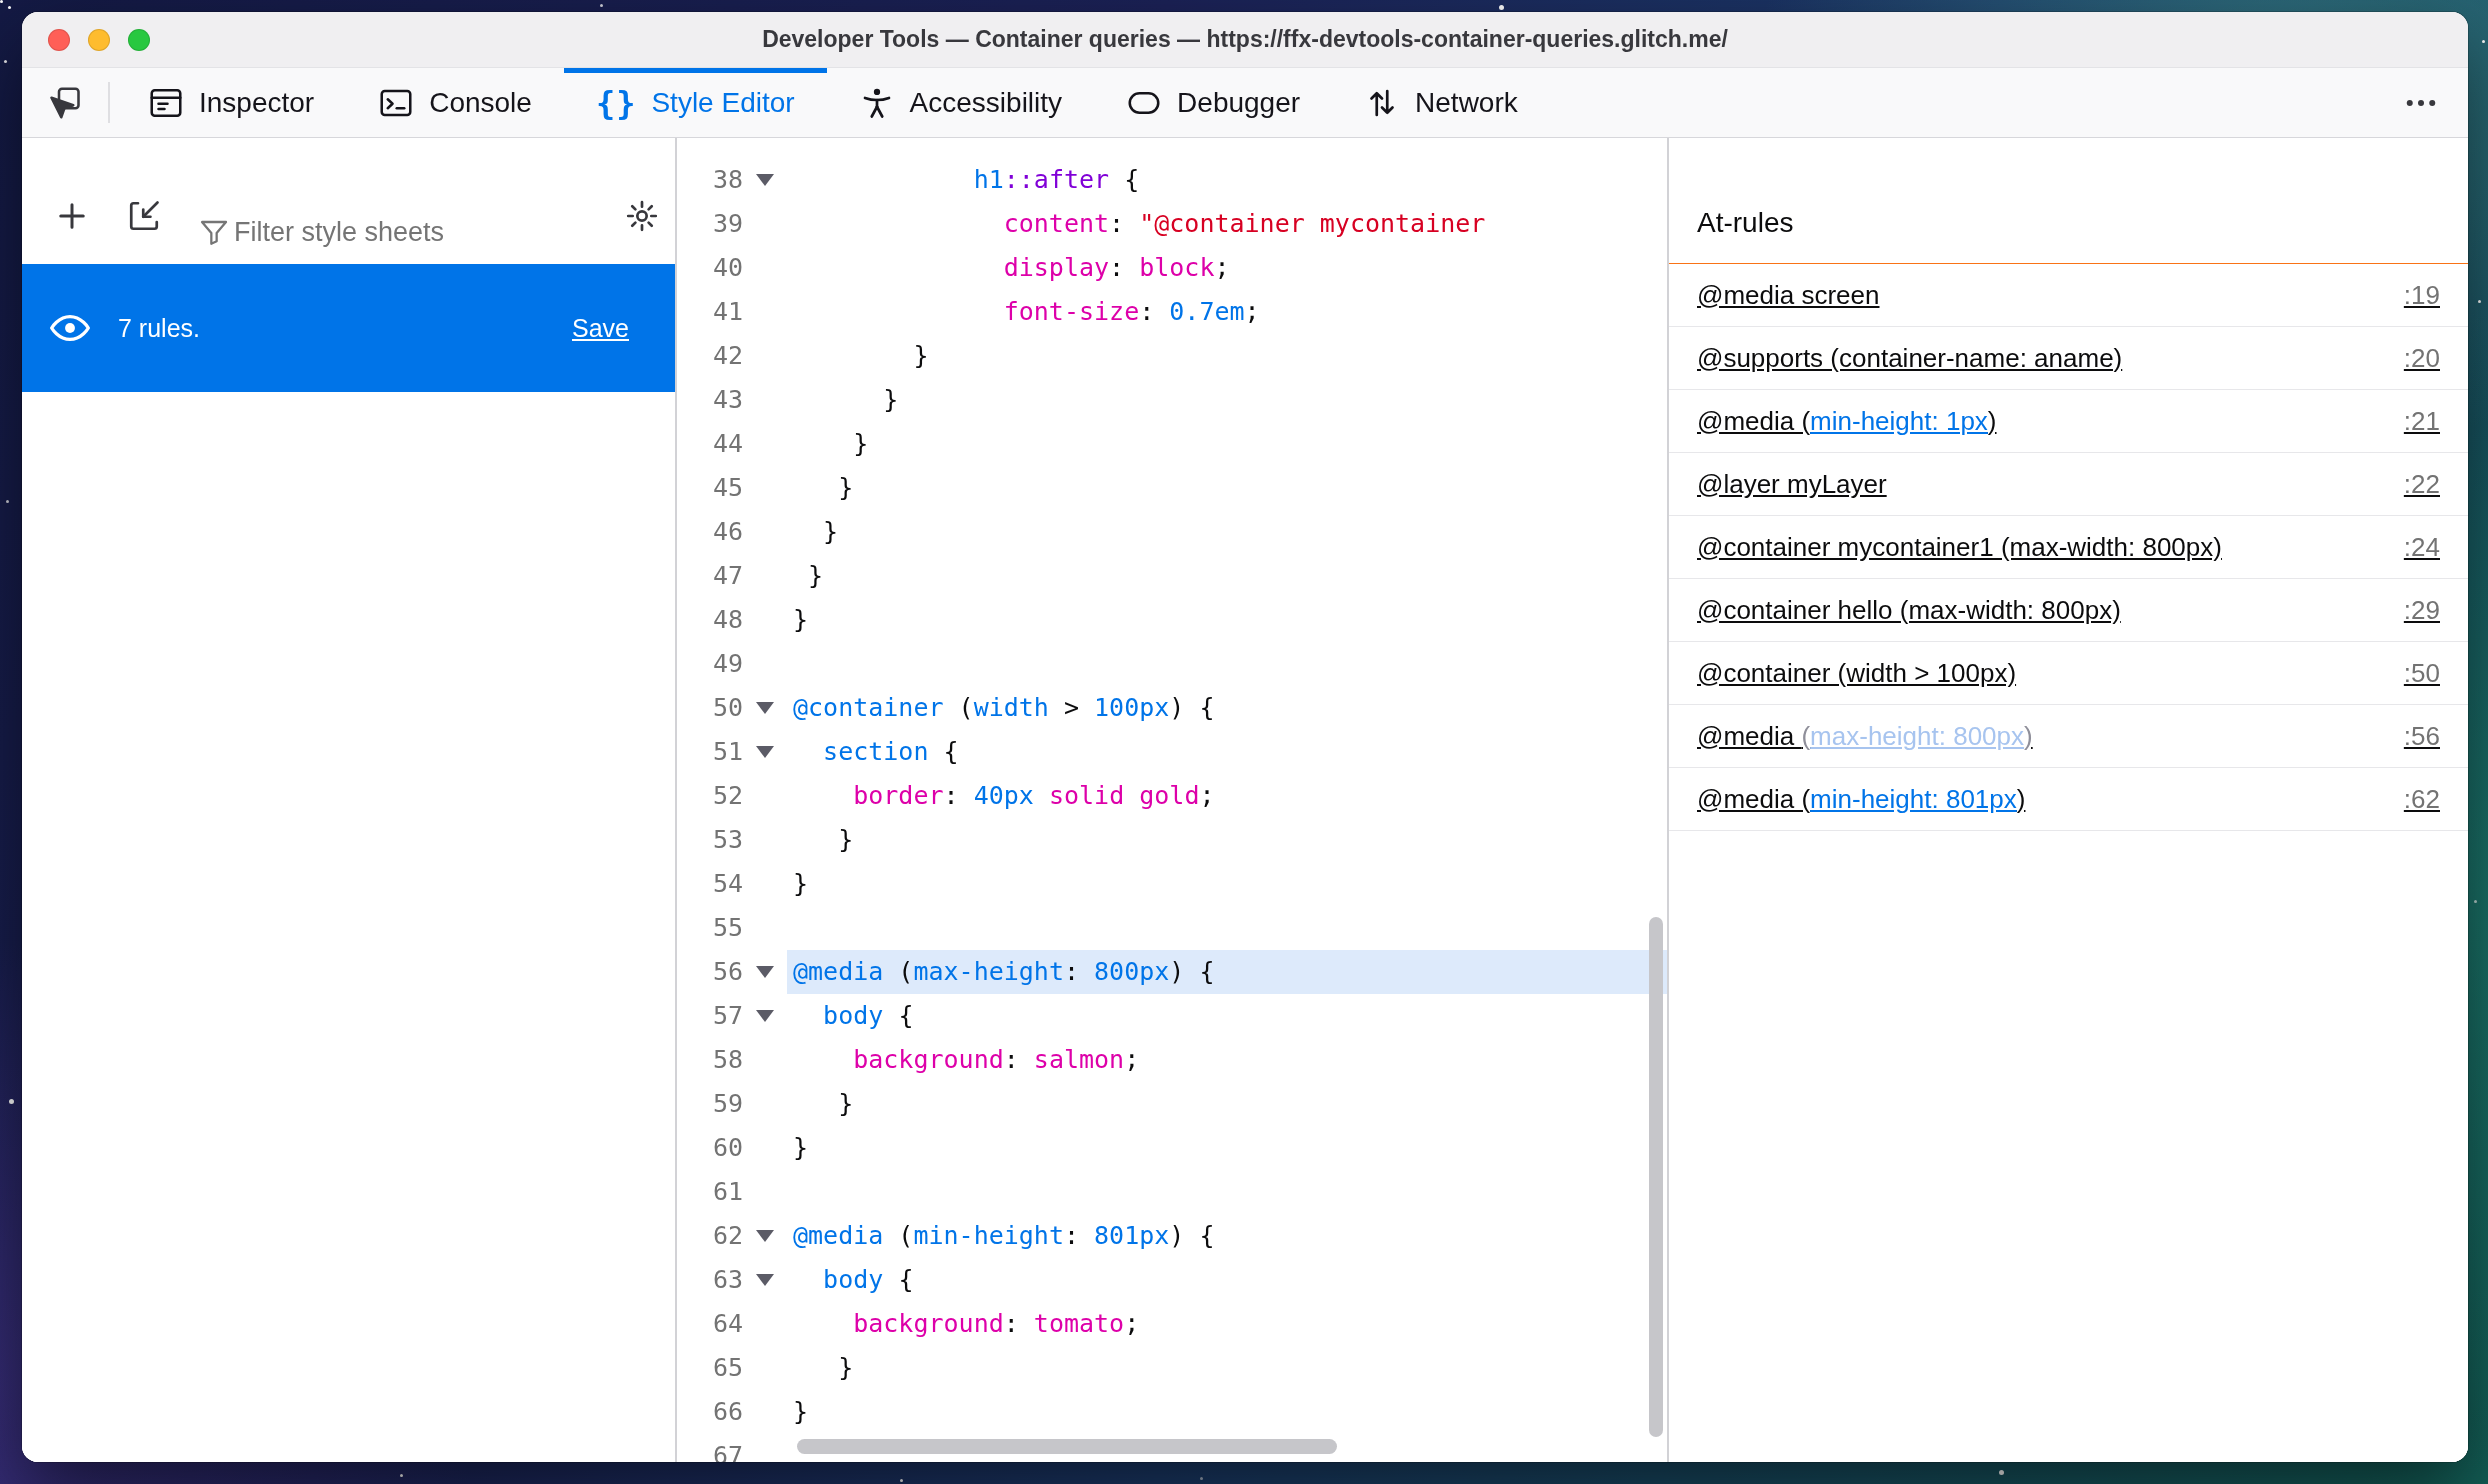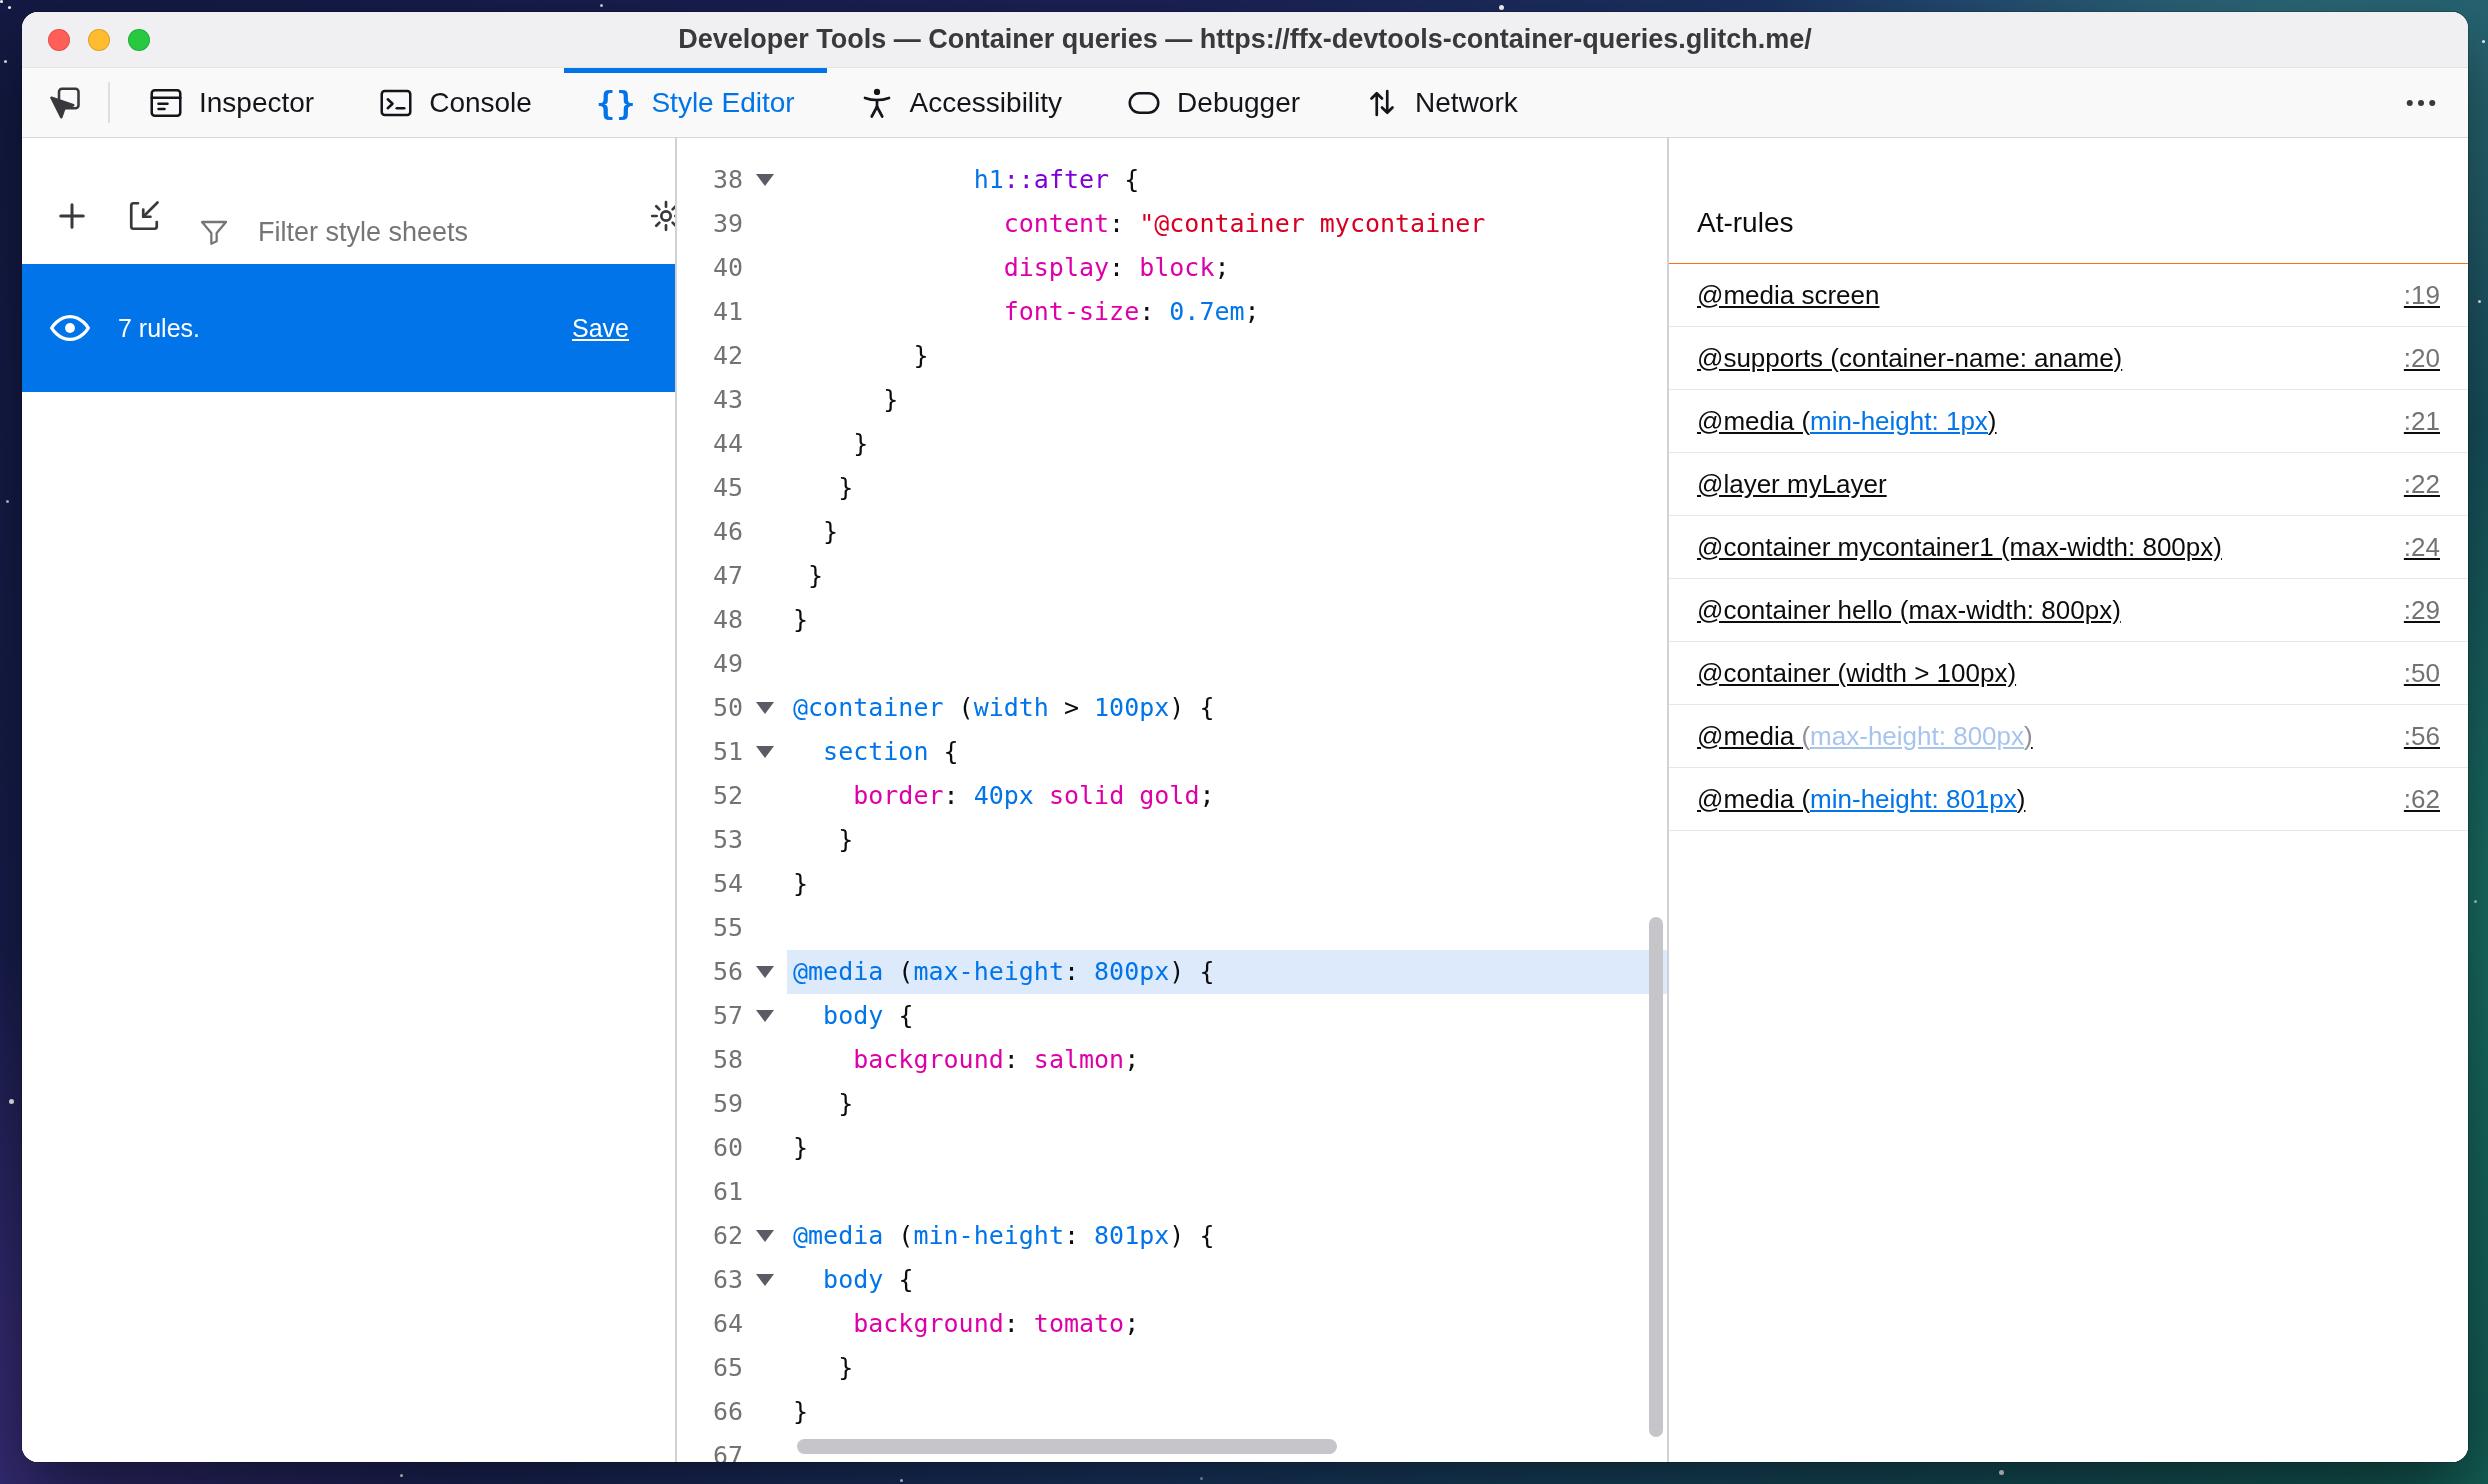--- a/index.html
+++ b/index.html
@@ -24,41 +24,41 @@
   .window{
     position:absolute; left:22px; top:12px; width:2446px; height:1450px;
     background:#fff; border-radius:16px; overflow:hidden;
     box-shadow:0 30px 80px rgba(0,0,0,.55), 0 0 0 1px rgba(0,0,0,.18);
     display:flex; flex-direction:column;
   }
   
   .titlebar{ height:56px; flex:none; background:#f0eff1; border-bottom:1px solid #e3e3e6; position:relative; display:flex; align-items:center; }
   .lights{ display:flex; gap:18px; margin-left:26px; z-index:2; }
   .light{ width:22px; height:22px; border-radius:50%; box-shadow:inset 0 0 0 1px rgba(0,0,0,.12); }
-  .title{ position:absolute; left:0; right:0; text-align:center; font-weight:bold; font-size:27px; color:#38383d; }
+  .title{ position:absolute; left:0; right:0; text-align:center; font-weight:bold; font-size:23px; color:#38383d; }
   
   .toolbar{ height:70px; flex:none; background:#f9f9fa; border-bottom:1px solid #d7d7db; display:flex; align-items:stretch; padding-right:10px; }
   .pick-btn{ width:86px; display:flex; align-items:center; justify-content:center; color:#38383d; }
   .tb-divider{ width:2px; background:#dfdfe2; margin:14px 6px 14px 0; }
   .tabs{ display:flex; align-items:stretch; }
   .tab{ position:relative; display:flex; align-items:center; gap:15px; padding:0 32px; font-size:28px; color:#15141a; cursor:default; }
   .tab.active{ color:var(--accent); }
   .tab.active::before{ content:''; position:absolute; left:0; right:0; top:0; height:5px; background:var(--accent); }
   .braces{ font-family:"DejaVu Sans Mono", monospace; font-size:32px; font-weight:bold; color:inherit; letter-spacing:1px; }
   .more-btn{ margin-left:auto; width:74px; display:flex; align-items:center; justify-content:center; color:#38383d; }
   .icon svg{ width:36px; height:36px; display:block; }
   .icon.small svg{ width:32px; height:32px; }
   .icon.eye svg{ width:44px; height:44px; }
   
   .content{ flex:1; min-height:0; display:flex; background:#fff; }
   .vsplit{ width:2px; flex:none; background:#d2d2d6; }
   
   .sidebar{ width:653px; flex:none; display:flex; flex-direction:column; background:#fff; }
   .side-toolbar{ height:126px; flex:none; display:flex; align-items:center; gap:36px; padding:30px 30px 0 32px; color:#38383d; }
-  .filter-box{ flex:1; display:flex; align-items:center; gap:28px; color:#757575;margin-top:32px; }
+  .filter-box{ flex:1; display:flex; align-items:center; gap:4px; color:#757575;margin-top:32px; }
   .filter-box input{ flex:1; border:0; outline:0; background:transparent; font:27px "Liberation Sans", sans-serif; color:#0c0c0d; min-width:0; }
   .filter-box input::placeholder{ color:#757575; }
   .sheet-item{ height:128px; flex:none; background:var(--selection); color:#fff; display:flex; align-items:center; gap:26px; padding:0 28px 0 26px; }
   .sheet-main{ flex:1; display:flex; flex-direction:column; gap:9px; }
   .sheet-name{ font-style:italic; font-size:29px; }
   .sheet-sub{ display:flex; align-items:baseline; font-size:25px; }
   .save-link{ margin-left:auto; margin-right:18px; text-decoration:underline; cursor:pointer; }
   
   .editor{ flex:1; min-width:0; position:relative; overflow:hidden; padding-top:20px; background:#fff;
            font-family:"DejaVu Sans Mono", monospace; font-size:25px; }

